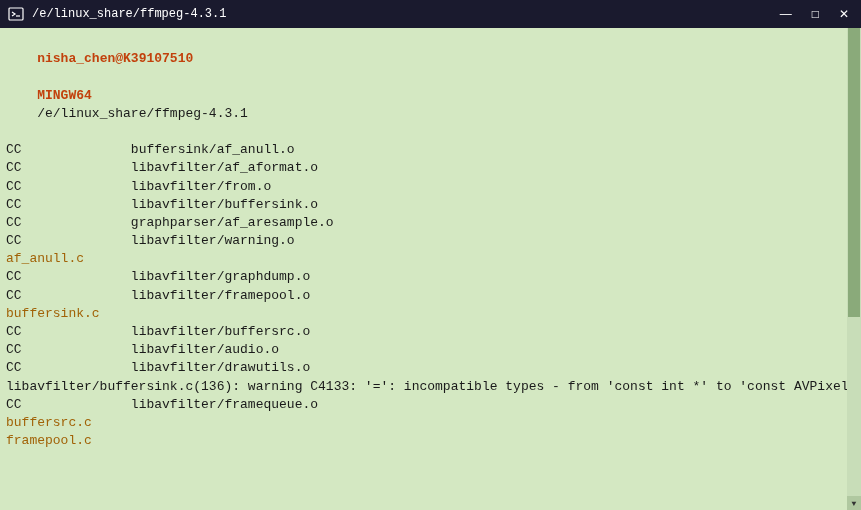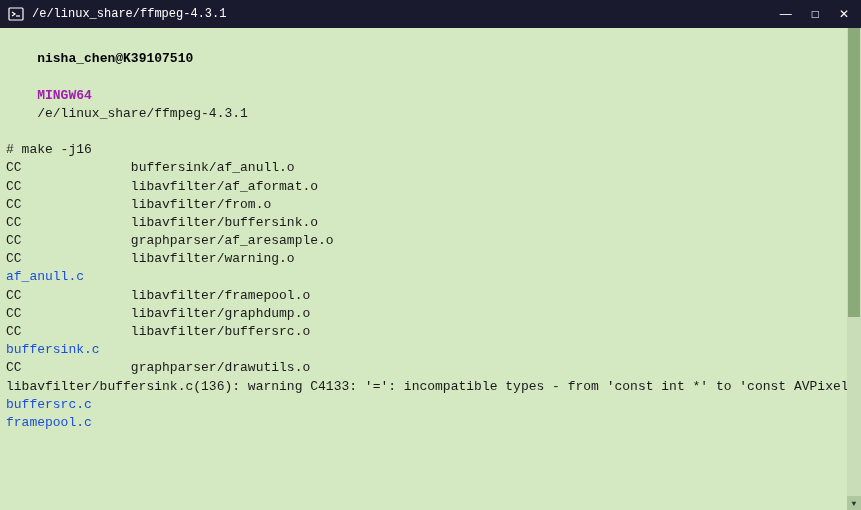--- a/index.html
+++ b/index.html
@@ -68,39 +68,39 @@
       overflow: hidden;
       position: relative;
     }
 
     .line {
       line-height: 1.4;
       white-space: pre;
     }
 
     .prompt-user {
-      color: #000000;
+      color: #c2410c;
       font-weight: bold;
     }
 
     .prompt-mingw {
-      color: #a21caf;
+      color: #c2410c;
       font-weight: bold;
     }
 
     .prompt-path {
       color: #1a1a1a;
     }
 
     .line-warning {
       color: #1a1a1a;
     }
 
     .line-file {
-      color: #1d4ed8;
+      color: #a16207;
     }
 
     .scrollbar {
       position: absolute;
       right: 0;
       top: 0;
       width: 14px;
       height: 100%;
       background: #c8ddb8;
     }
@@ -150,34 +150,35 @@
 
 <div class="terminal-body">
   <div class="line">
     <span class="prompt-user">nisha_chen@K39107510</span>
     <span> </span>
     <span class="prompt-mingw">MINGW64</span>
     <span class="prompt-path">/e/linux_share/ffmpeg-4.3.1</span>
   </div>
 
   <div id="terminal-lines">
-      <div class="line"># make -j16</div>
       <div class="line">CC		buffersink/af_anull.o</div>
       <div class="line">CC		libavfilter/af_aformat.o</div>
       <div class="line">CC		libavfilter/from.o</div>
       <div class="line">CC		libavfilter/buffersink.o</div>
       <div class="line">CC		graphparser/af_aresample.o</div>
       <div class="line">CC		libavfilter/warning.o</div>
       <div class="line line-file">af_anull.c</div>
+      <div class="line">CC		libavfilter/graphdump.o</div>
       <div class="line">CC		libavfilter/framepool.o</div>
-      <div class="line">CC		libavfilter/graphdump.o</div>
+      <div class="line line-file">buffersink.c</div>
       <div class="line">CC		libavfilter/buffersrc.o</div>
-      <div class="line line-file">buffersink.c</div>
-      <div class="line">CC		graphparser/drawutils.o</div>
+      <div class="line">CC		libavfilter/audio.o</div>
+      <div class="line">CC		libavfilter/drawutils.o</div>
       <div class="line line-warning">libavfilter/buffersink.c(136): warning C4133: '=': incompatible types - from 'const int *' to 'const AVPixelFormat *'</div>
+      <div class="line">CC		libavfilter/framequeue.o</div>
       <div class="line line-file">buffersrc.c</div>
       <div class="line line-file">framepool.c</div>
     </div>
 
   <div class="scrollbar">
     <div class="scrollbar-thumb"></div>
     <div class="scrollbar-arrow-down">▼</div>
   </div>
 </div>
 

